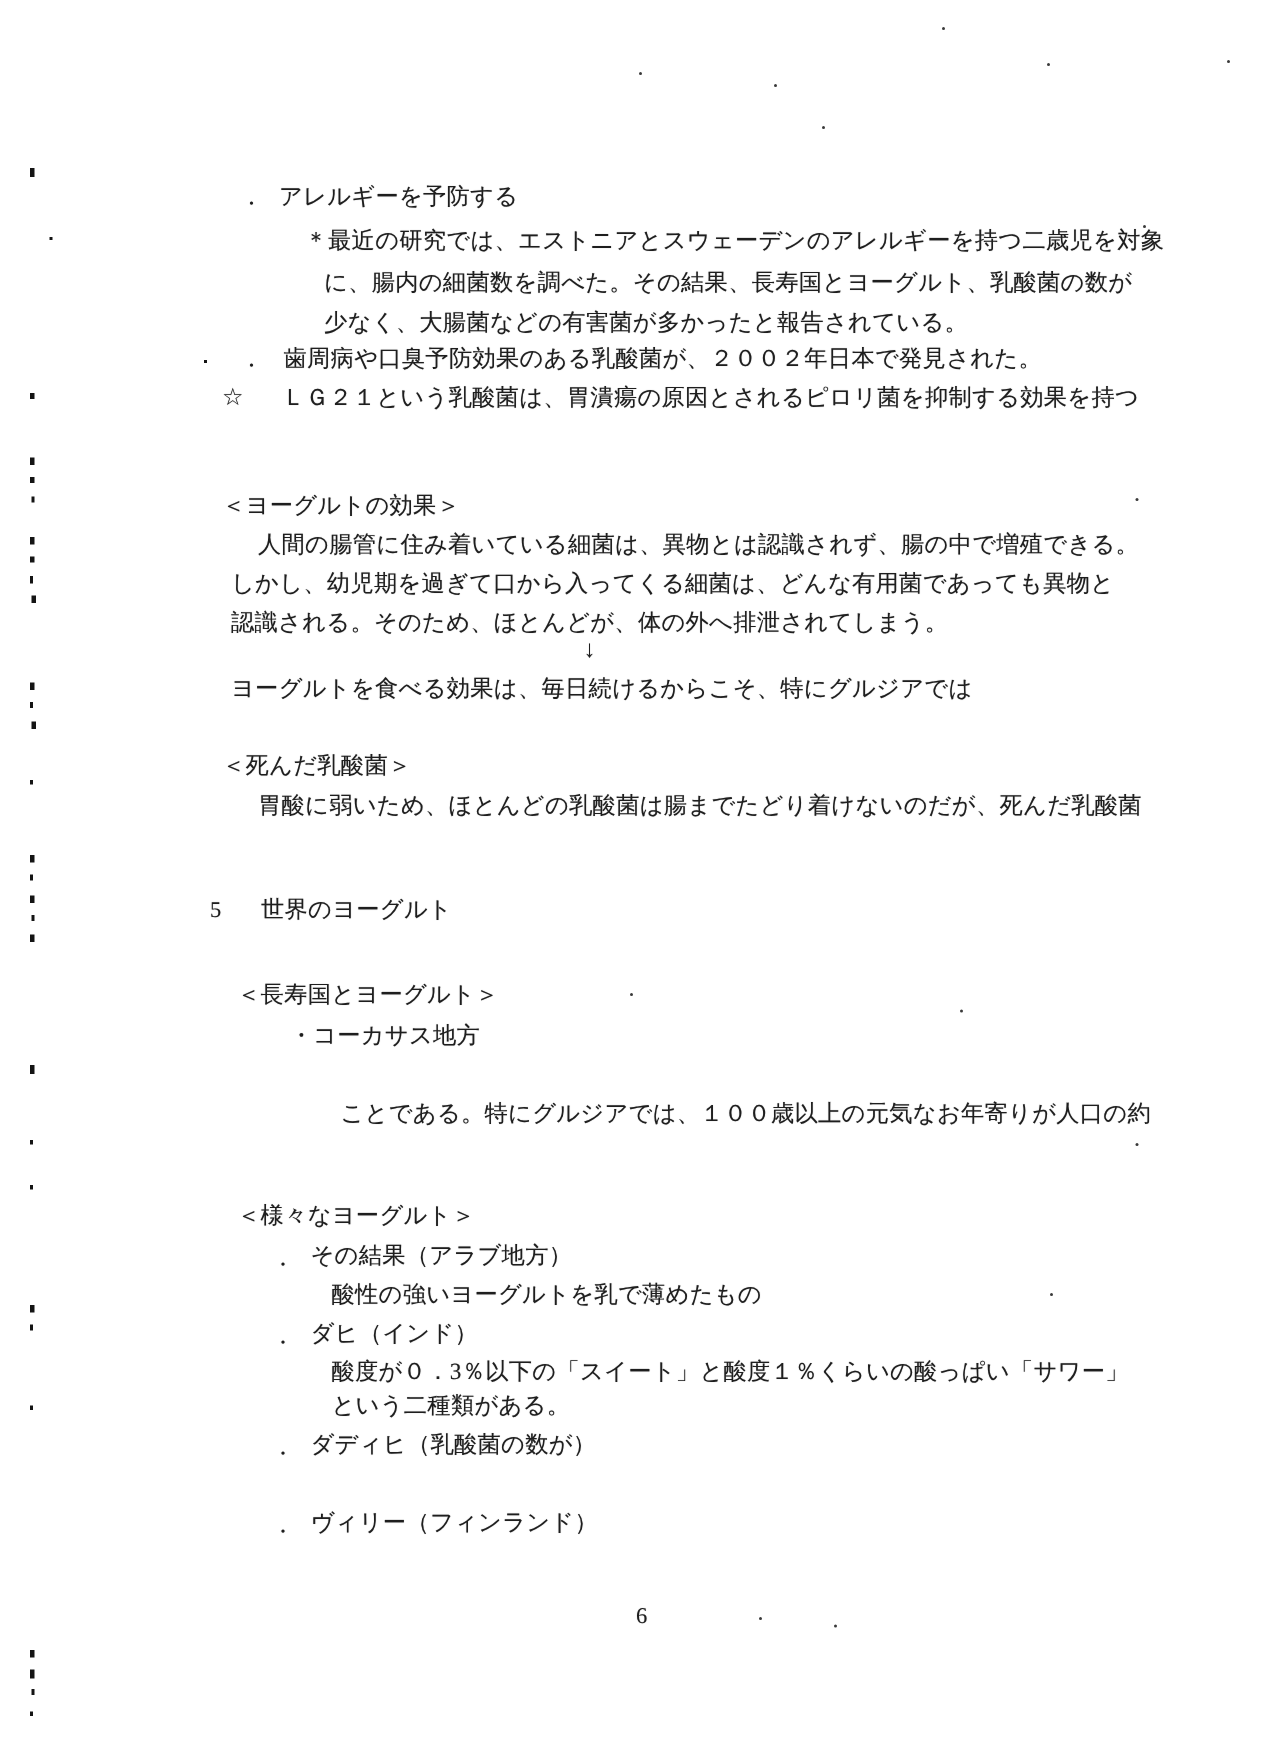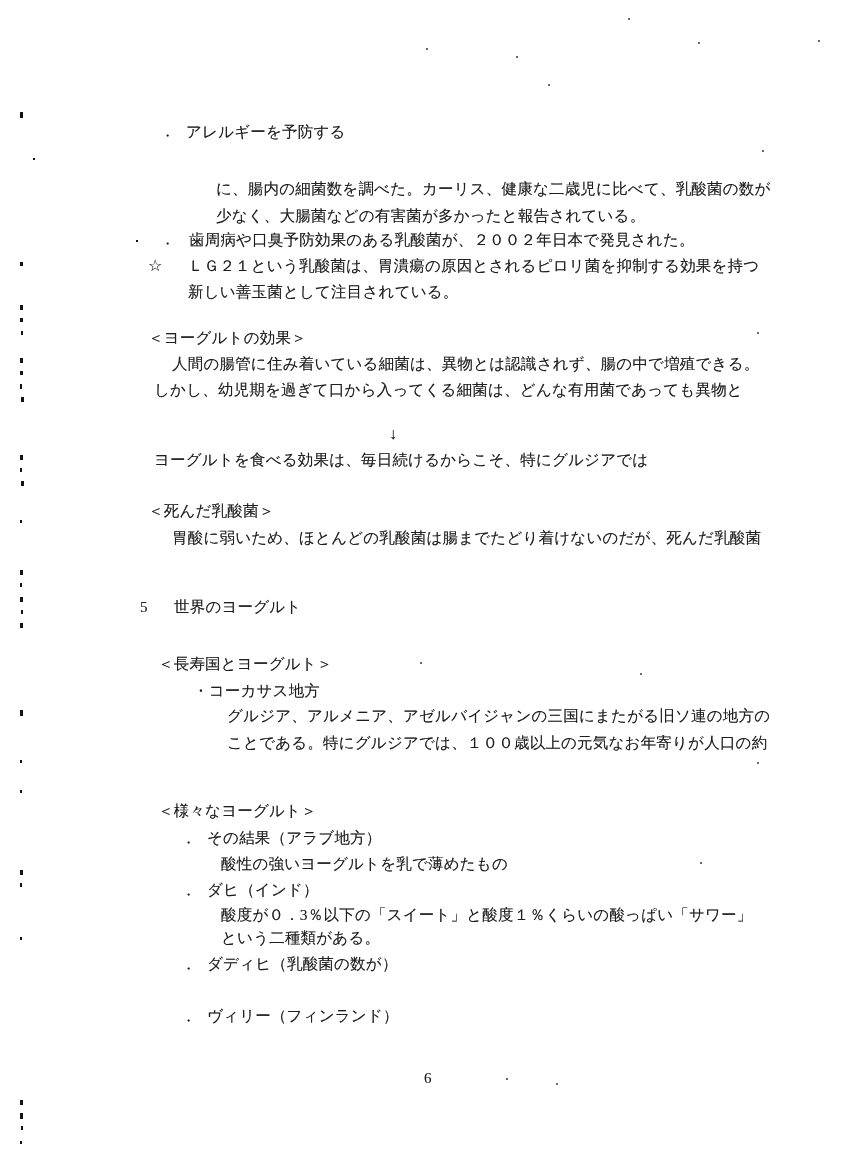--- a/index.html
+++ b/index.html
@@ -37,45 +37,45 @@
   }
 </style>
 </head>
 <body>
 
 <div style="position:absolute;inset:0;">
 
   <span class="ln marker" style="left:161px;top:126px">・</span>
   <span class="ln" style="left:186px;top:122px">アレルギーを予防する</span>
 
-  <span class="ln" style="left:216px;top:179px">に、腸内の細菌数を調べた。カーリス、健康な二歳児に比べて、乳酸菌の数が</span>
+  <span class="ln" style="left:203px;top:151px">＊最近の研究では、エストニアとスウェーデンのアレルギーを持つ二歳児を対象</span>
+  <span class="ln" style="left:216px;top:179px">に、腸内の細菌数を調べた。その結果、長寿国とヨーグルト、乳酸菌の数が</span>
   <span class="ln" style="left:216px;top:206px">少なく、大腸菌などの有害菌が多かったと報告されている。</span>
 
   <span class="ln marker" style="left:161px;top:234px">・</span>
   <span class="ln" style="left:189px;top:230px">歯周病や口臭予防効果のある乳酸菌が、２００２年日本で発見された。</span>
 
   <span class="ln star" style="left:148px;top:256px">☆</span>
   <span class="ln" style="left:188px;top:256px">ＬＧ２１という乳酸菌は、胃潰瘍の原因とされるピロリ菌を抑制する効果を持つ</span>
-  <span class="ln" style="left:188px;top:282px">新しい善玉菌として注目されている。</span>
 
   <span class="ln" style="left:148px;top:328px">＜ヨーグルトの効果＞</span>
   <span class="ln" style="left:172px;top:354px">人間の腸管に住み着いている細菌は、異物とは認識されず、腸の中で増殖できる。</span>
   <span class="ln" style="left:154px;top:380px">しかし、幼児期を過ぎて口から入ってくる細菌は、どんな有用菌であっても異物と</span>
+  <span class="ln" style="left:154px;top:406px">認識される。そのため、ほとんどが、体の外へ排泄されてしまう。</span>
   <span class="ln arrow" style="left:389px;top:424px">↓</span>
   <span class="ln" style="left:154px;top:450px">ヨーグルトを食べる効果は、毎日続けるからこそ、特にグルジアでは</span>
 
   <span class="ln" style="left:148px;top:501px">＜死んだ乳酸菌＞</span>
   <span class="ln" style="left:172px;top:528px">胃酸に弱いため、ほとんどの乳酸菌は腸までたどり着けないのだが、死んだ乳酸菌</span>
 
   <span class="ln secnum" style="left:140px;top:598px">5</span>
   <span class="ln" style="left:174px;top:597px">世界のヨーグルト</span>
 
   <span class="ln" style="left:158px;top:654px">＜長寿国とヨーグルト＞</span>
   <span class="ln" style="left:193px;top:681px">・コーカサス地方</span>
-  <span class="ln" style="left:227px;top:706px">グルジア、アルメニア、アゼルバイジャンの三国にまたがる旧ソ連の地方の</span>
   <span class="ln" style="left:227px;top:733px">ことである。特にグルジアでは、１００歳以上の元気なお年寄りが人口の約</span>
 
   <span class="ln" style="left:158px;top:801px">＜様々なヨーグルト＞</span>
 
   <span class="ln marker" style="left:182px;top:833px">・</span>
   <span class="ln" style="left:207px;top:828px">その結果（アラブ地方）</span>
   <span class="ln" style="left:221px;top:854px">酸性の強いヨーグルトを乳で薄めたもの</span>
 
   <span class="ln marker" style="left:182px;top:885px">・</span>
   <span class="ln" style="left:207px;top:880px">ダヒ（インド）</span>

